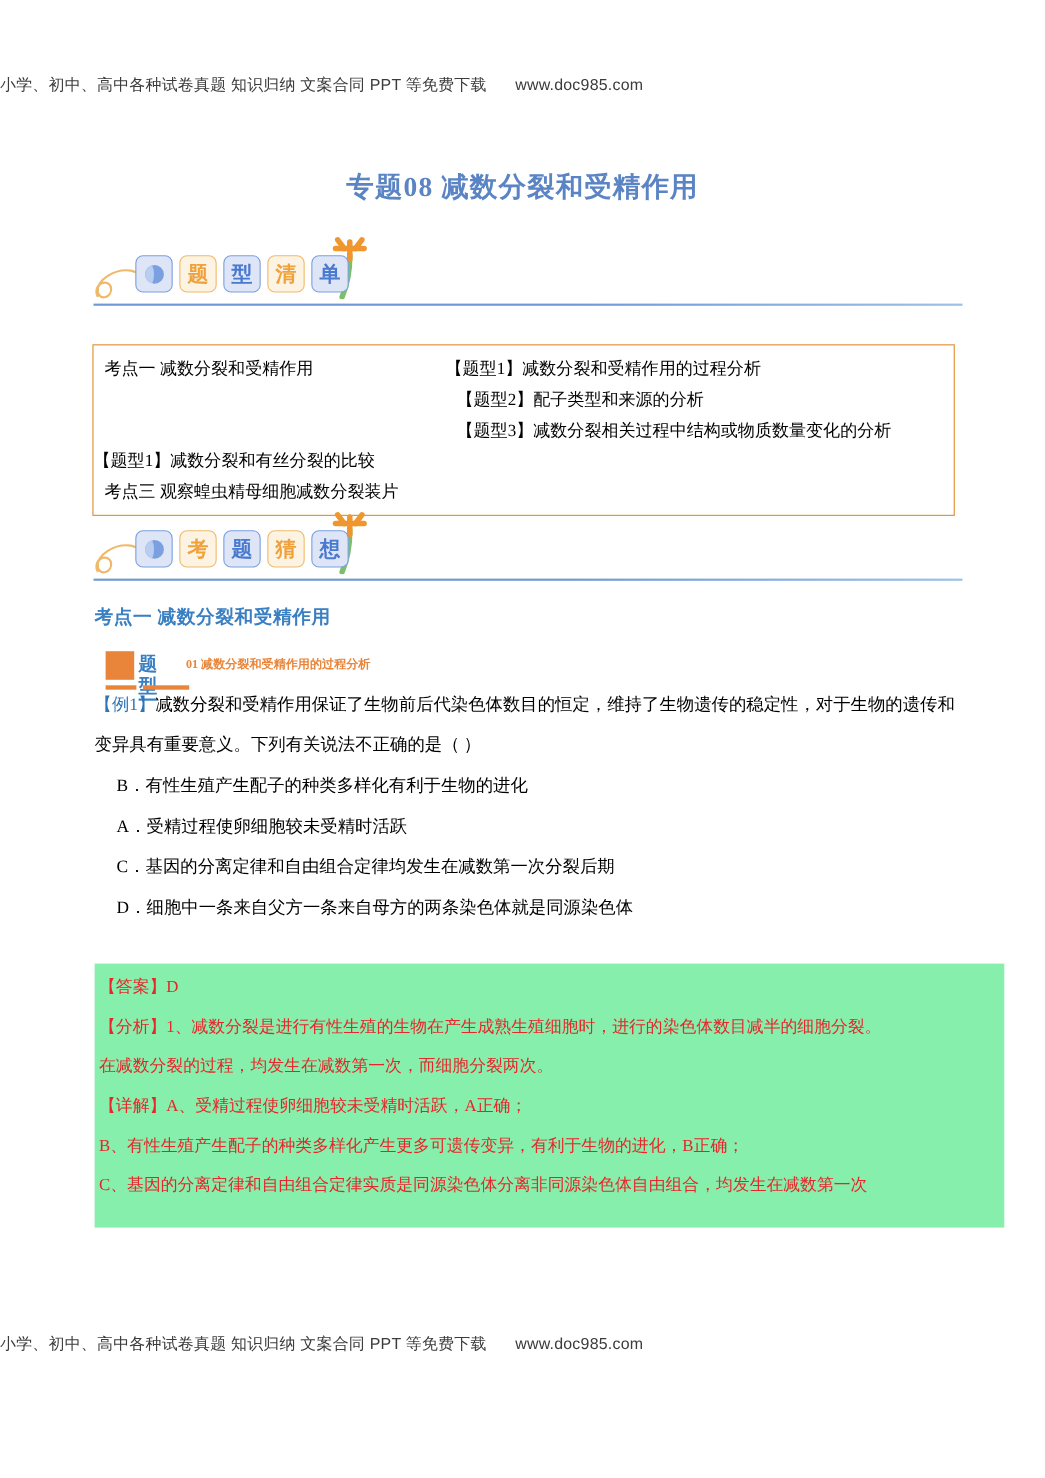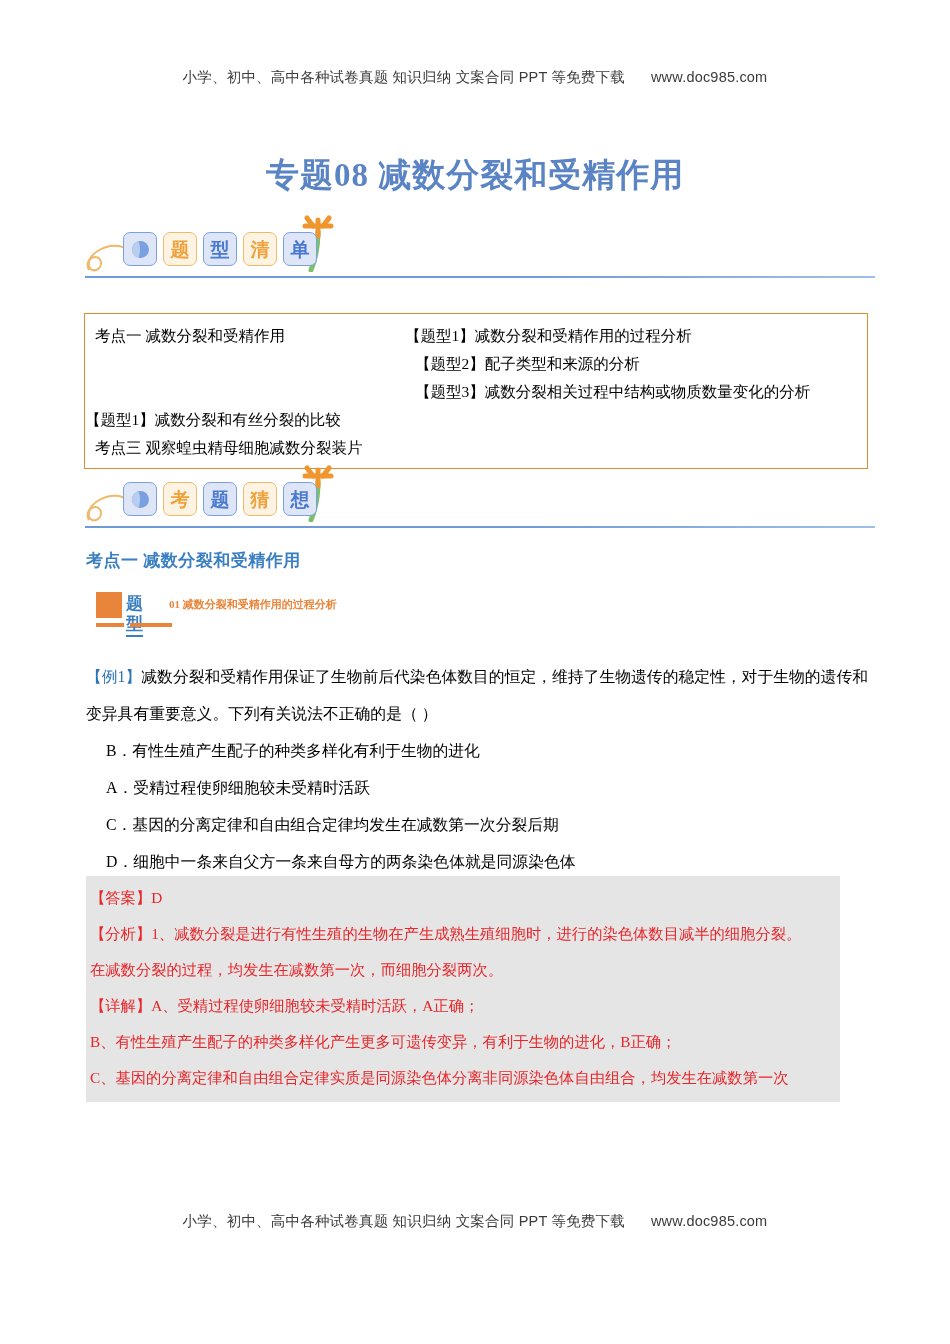--- a/index.html
+++ b/index.html
@@ -21,42 +21,42 @@
     width: 950px;
     height: 1344px;
     box-sizing: border-box;
   }
 
   
   .watermark {
     position: absolute;
     left: 0;
     width: 950px;
-    text-align: center;
+    text-align: left;
     font-family: "Liberation Sans", "DejaVu Sans", sans-serif;
     font-size: 14.5px;
     color: #3b3b3b;
     letter-spacing: .2px;
     white-space: nowrap;
   }
   .watermark .wm-url {
     margin-left: 26px;
     font-family: "Liberation Sans", "DejaVu Sans", sans-serif;
   }
   #header-watermark { top: 68px; }
   #footer-watermark { top: 1212px; }
 
   
   .doc-title {
     position: absolute;
     top: 153px;
     left: 0;
     width: 950px;
     text-align: center;
-    font-size: 33px;
+    font-size: 25px;
     font-weight: bold;
     color: #5b84c4;
     letter-spacing: 1px;
   }
 
   
   .banner {
     position: absolute;
     left: 85px;
     width: 790px;
@@ -232,43 +232,43 @@
     top: 31px;
     width: 42px;
     height: 4px;
     background: #e8853a;
   }
 
   
   .qbody {
     position: absolute;
     left: 86px;
-    top: 658px;
+    top: 622px;
     width: 782px;
     font-size: 15.8px;
     line-height: 37px;
   }
   .q-tag { color: #2e75b6; font-weight: normal; }
   .q-para { text-align: justify; text-justify: inter-ideograph; }
   .q-option {
     padding-left: 20px;
     white-space: nowrap;
   }
 
   
   .answer-block {
     position: absolute;
     left: 86px;
     top: 876px;
-    width: 754px;
-    background: #e5e5e5;
+    width: 827px;
+    background: #86efac;
     color: #e8262a;
     font-size: 15.3px;
     line-height: 36px;
-    padding: 4px 0 6px 0;
+    padding: 4px 0 20px 0;
     box-sizing: border-box;
   }
   .ab-line {
     padding: 0 4px;
     text-align: justify;
     text-justify: inter-ideograph;
   }
 </style>
 </head>
 <body>

